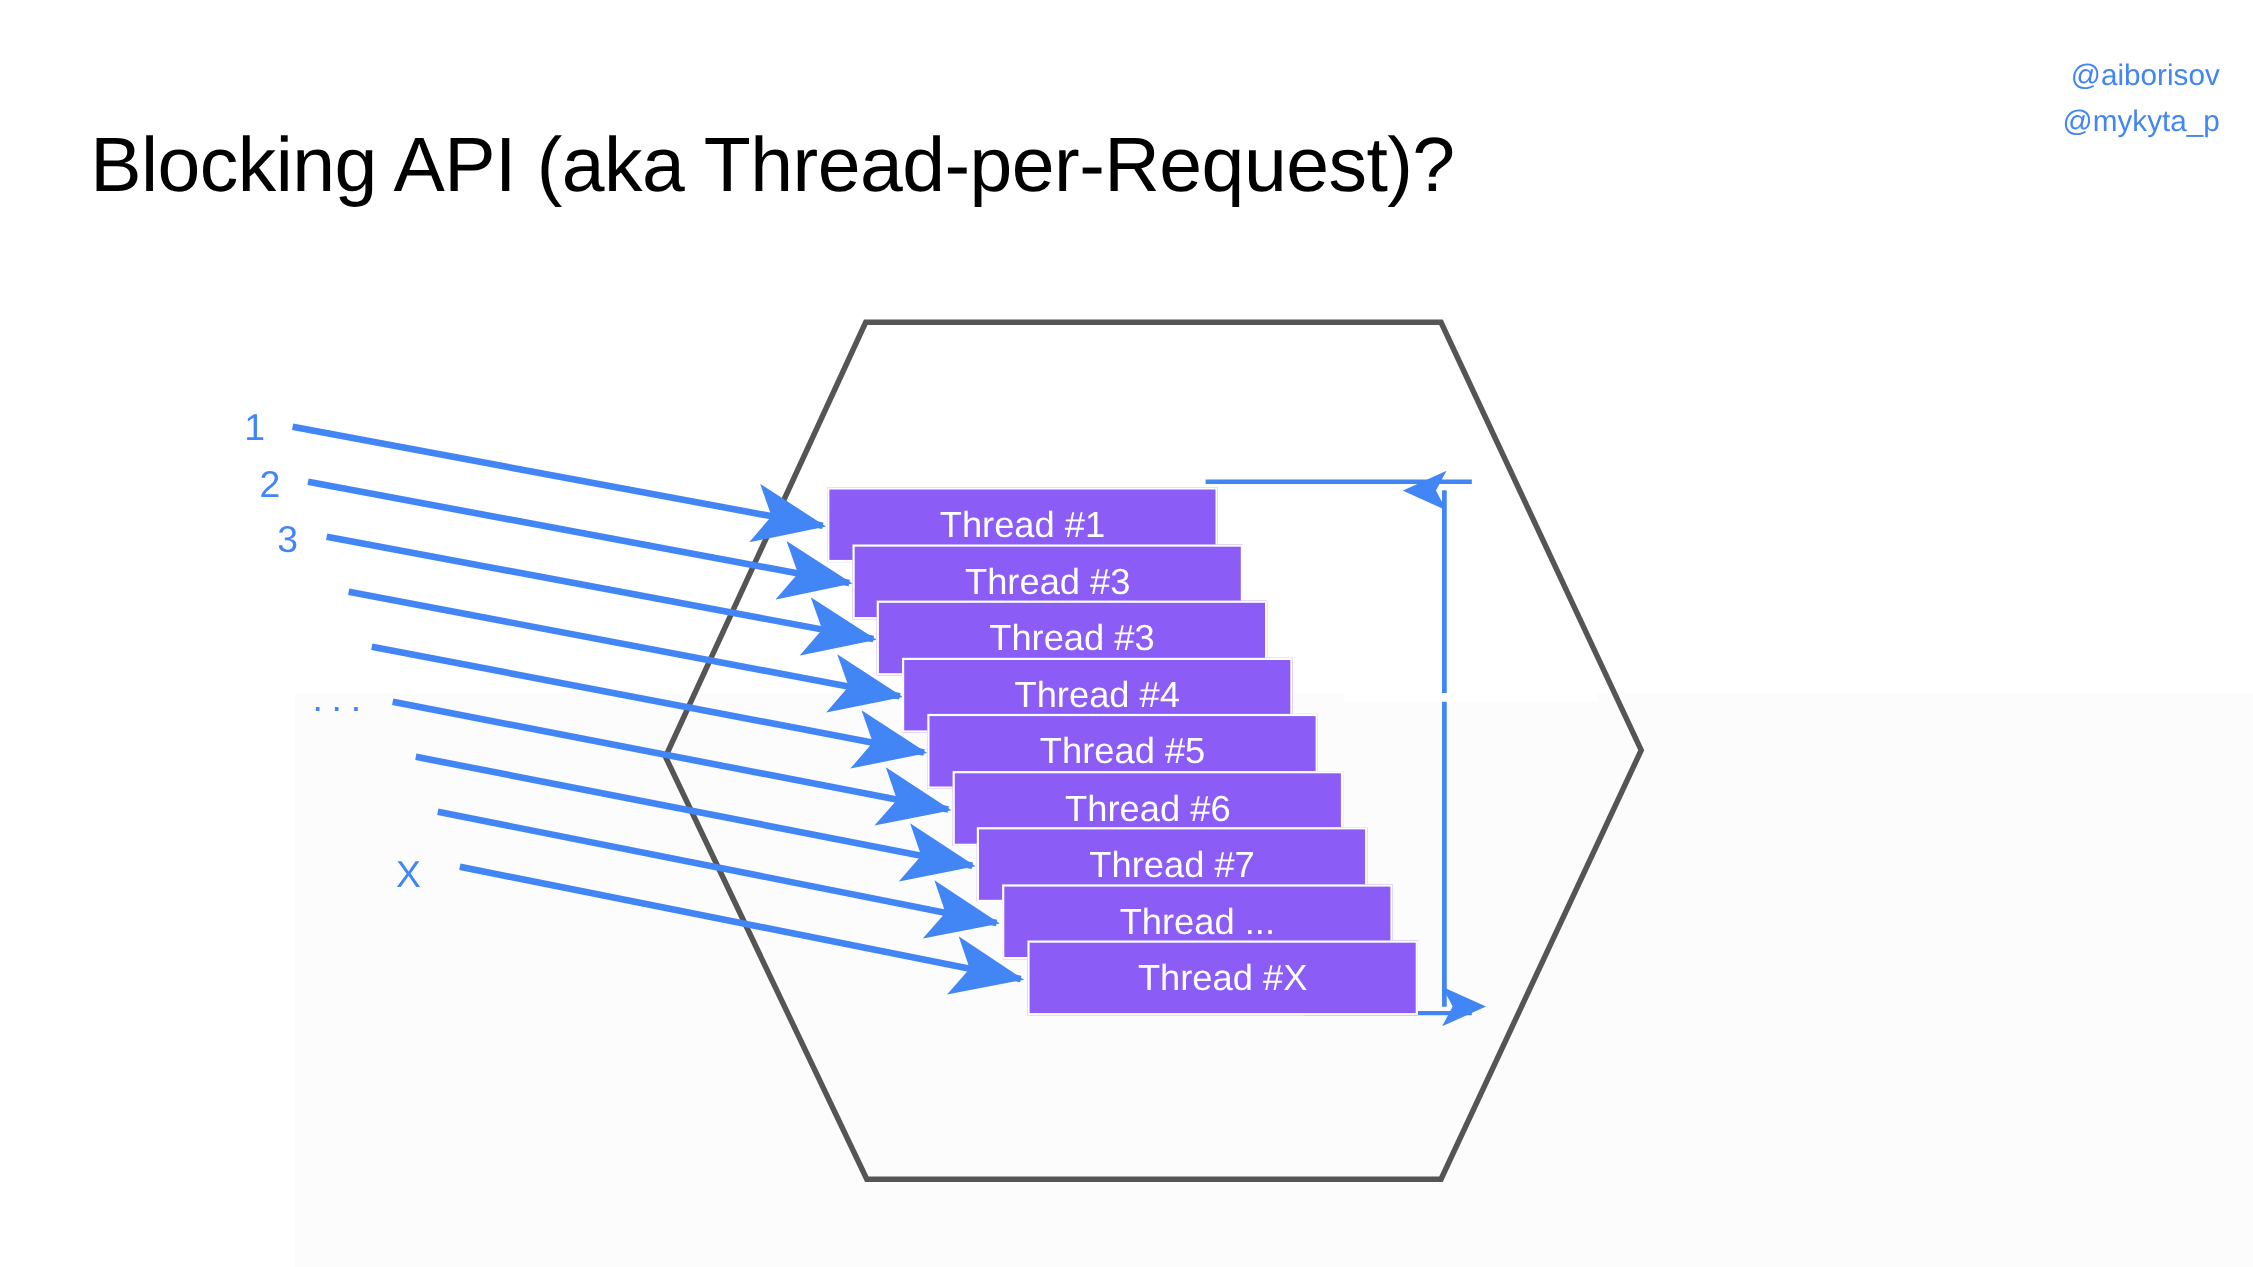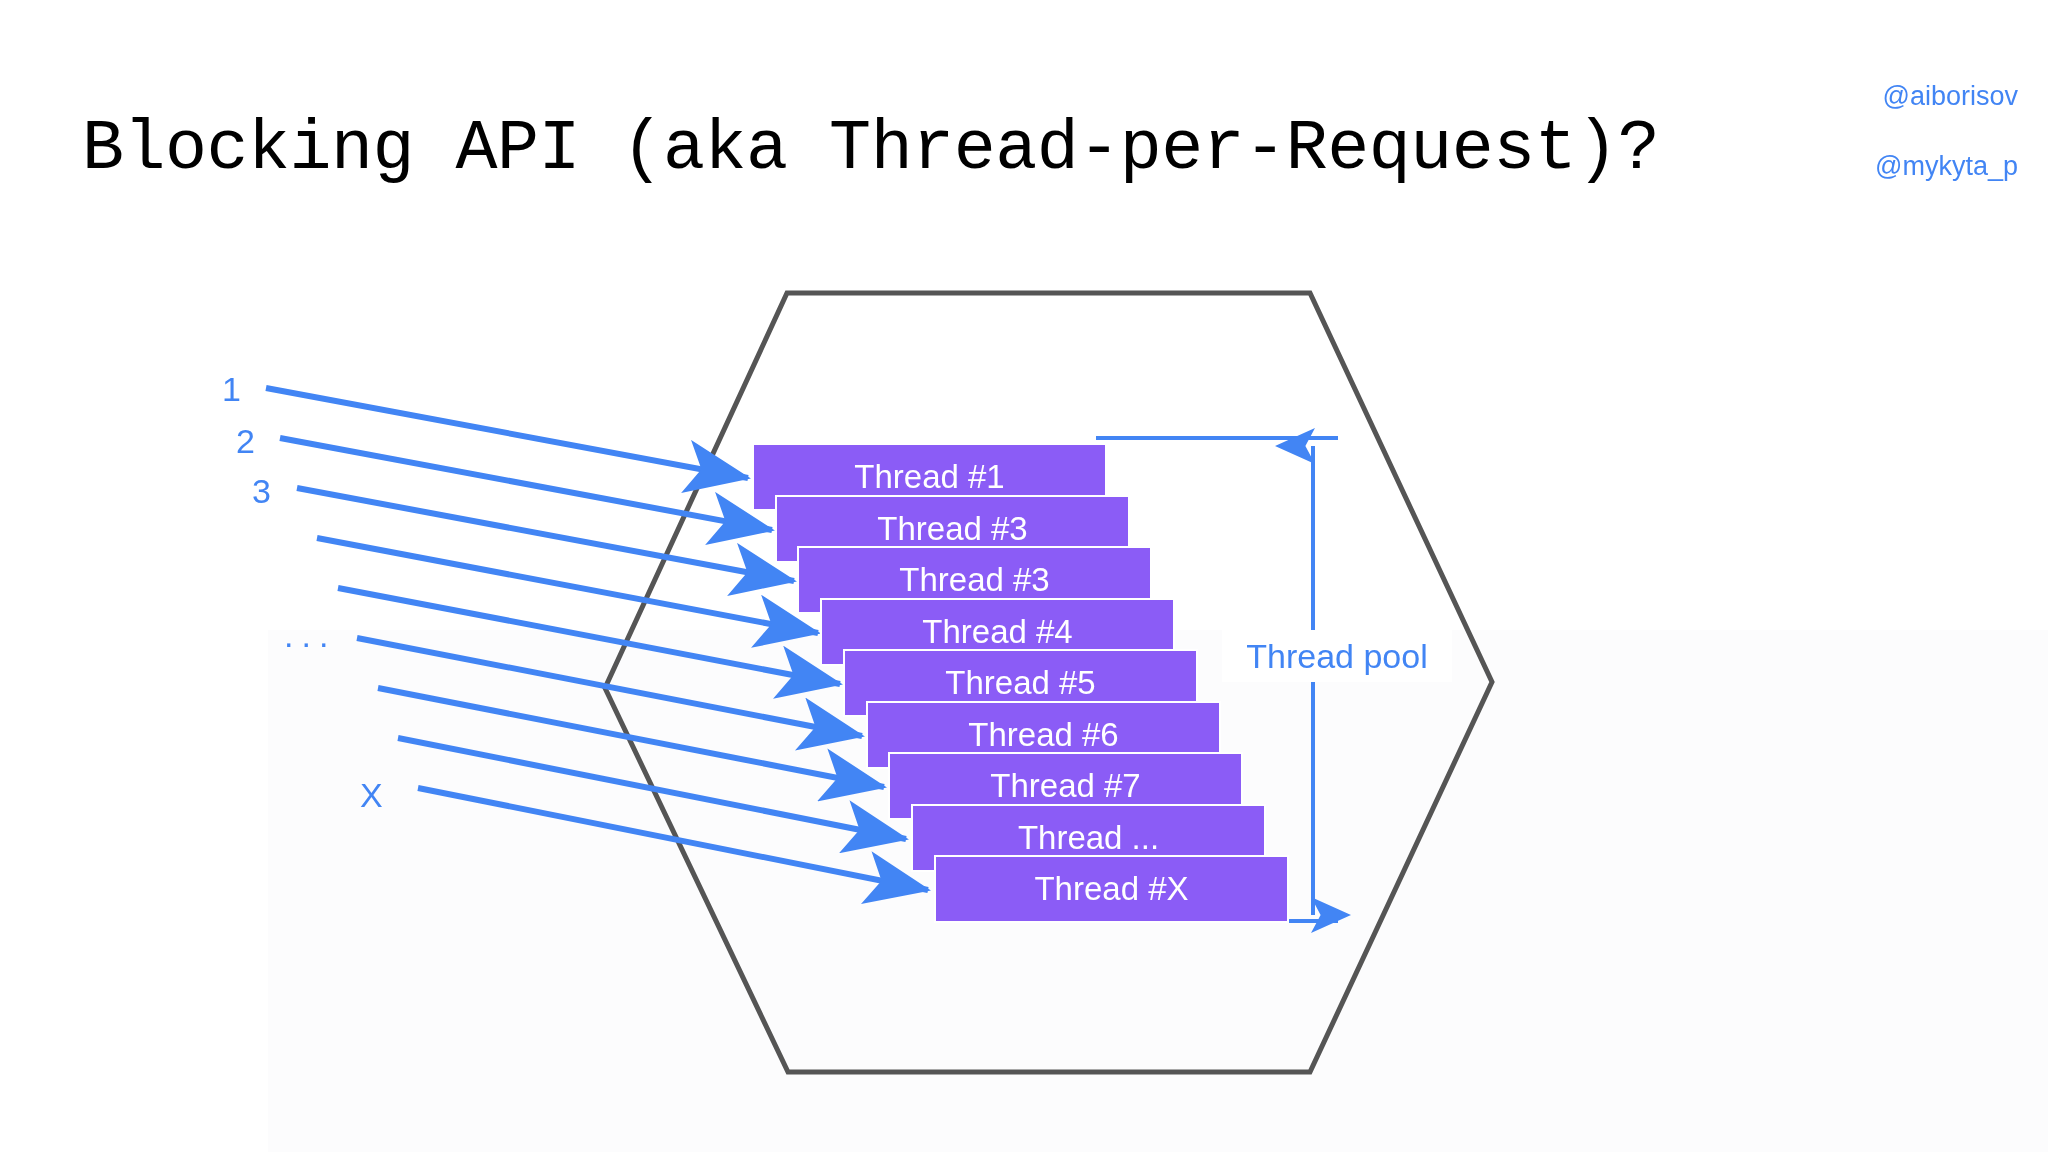--- a/index.html
+++ b/index.html
@@ -28,33 +28,32 @@
   #page-title {
     position: absolute;
     left: 82px;
     top: 115px;
     font-size: 70px;
     line-height: 1.0;
     color: #000000;
     letter-spacing: -0.5px;
     white-space: nowrap;
     z-index: 5;
-    font-family: Liberation Mono, monospace;
   }
   #handles {
     position: absolute;
     right: 30px;
     top: 48px;
     text-align: right;
     color: #4285f4;
     font-size: 27px;
     line-height: 1.55;
     z-index: 5;
   }
-  #handles div { white-space: nowrap; margin-top: 28px; }
+  #handles div { white-space: nowrap; }
 
   #diagram {
     position: absolute;
     left: 0;
     top: 0;
     width: 2048px;
     height: 1152px;
     z-index: 2;
   }
   .lane-label {
@@ -163,14 +162,13 @@
   <span>Thread #7</span>
 </div>
 <div class="thread-bar" style="left:911px; top:804px; width:355px; height:68px;">
   <span>Thread ...</span>
 </div>
 <div class="thread-bar" style="left:934px; top:855px; width:355px; height:68px;text-align:center;">
   <span>Thread #X</span>
 </div>
 
 <div id="pool-caption">
-  <div>Thread pool</div>
 </div>
 
 </body></html>

